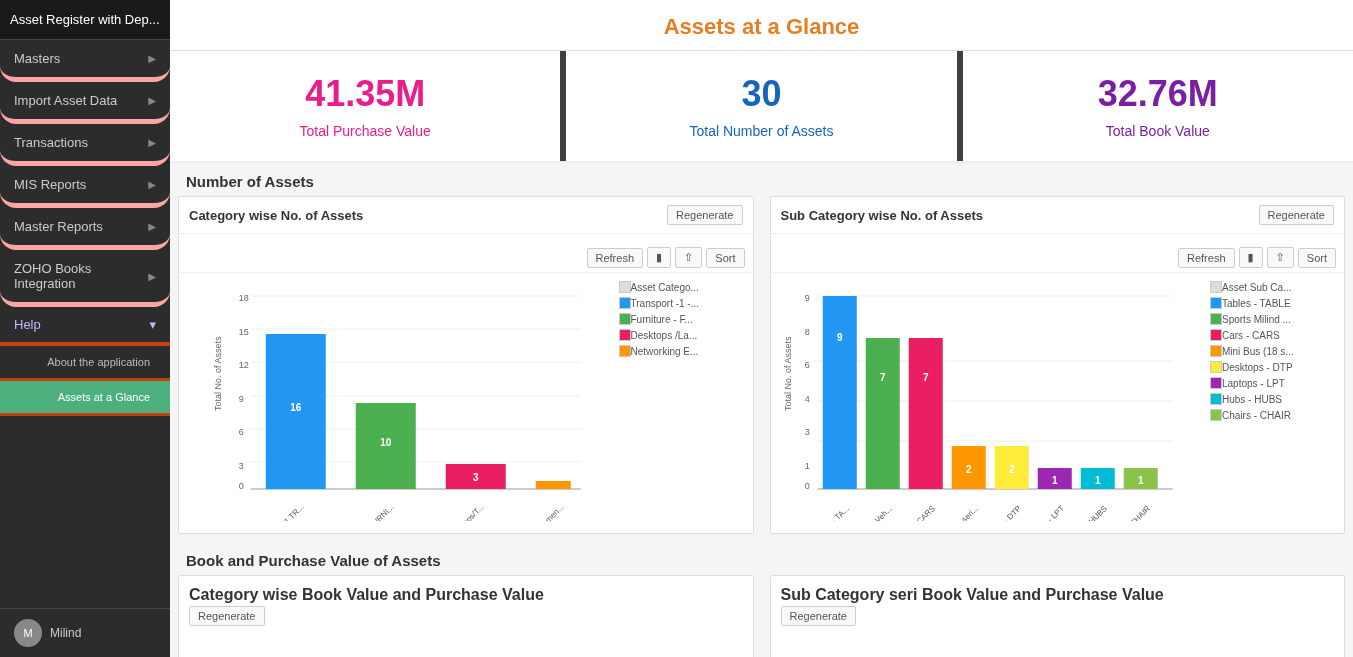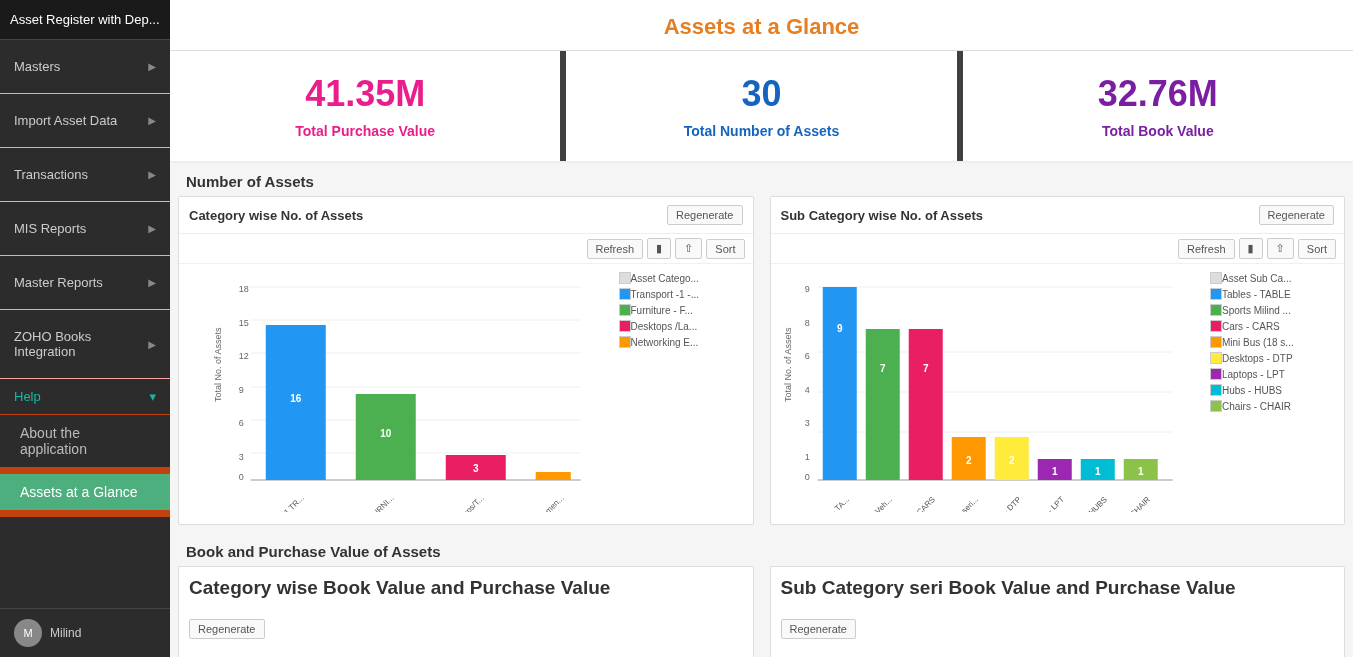--- a/index.html
+++ b/index.html
@@ -21,43 +21,45 @@
       color: #fff;
       font-size: 13px;
       font-weight: normal;
       padding: 12px 10px;
       border-bottom: 1px solid #444;
     }
     .sidebar-item {
       display: flex;
       align-items: center;
       justify-content: space-between;
-      padding: 19px 14px;
+      padding: 11px 14px;
       font-size: 13px;
       color: #ccc;
       cursor: pointer;
-      border-bottom: 1px solid #fca5a5;
+      border-bottom: 5px solid #fca5a5;
+      border-radius: 16px;
     }
     .sidebar-item .arrow { font-size: 10px; color: #888; }
     .sidebar-help {
       padding: 10px 14px;
       font-size: 13px;
-      color: #14b8a6;
+      color: #c4b5fd;
       display: flex;
       align-items: center;
       justify-content: space-between;
-      border-bottom: 1px solid #c2410c;
+      border-bottom: 4px solid #c2410c;
       cursor: pointer;
     }
     .sidebar-sub-item {
       padding: 10px 20px;
-      font-size: 14px;
+      font-size: 11px;
       color: #bbb;
       cursor: pointer;
-      border-bottom: 7px solid #c2410c;
+      border-bottom: 3px solid #c2410c;
+      text-align: right;
     }
     .sidebar-sub-item.active-page { background: #4caf7d; color: #fff; }
     .sidebar-footer {
       margin-top: auto;
       padding: 10px 14px;
       display: flex;
       align-items: center;
       gap: 8px;
       border-top: 1px solid #444;
     }
@@ -102,21 +104,21 @@
       border-right: 6px solid #404040;
     }
     .kpi-card:last-child { border-right: none; }
     .kpi-value {
       font-size: 36px;
       font-weight: bold;
       margin-bottom: 8px;
     }
     .kpi-label {
       font-size: 14px;
-      font-weight: bold;
+      font-weight: normal;
       margin-top: 8px;
     }
     .kpi-pink { color: #e91e8c; }
     .kpi-blue { color: #1565c0; }
     .kpi-purple { color: #7b1fa2; }
 
     
     .section-header {
       font-size: 15px;
       font-weight: bold;
@@ -162,20 +164,21 @@
       cursor: pointer;
       color: #555;
     }
     .chart-toolbar {
       display: flex;
       align-items: center;
       justify-content: flex-end;
       gap: 4px;
       padding: 4px 8px;
       border-bottom: 1px solid #f0f0f0;
+      margin-top: 9px;
     }
     .chart-tool-btn {
       font-size: 11px;
       padding: 3px 8px;
       border: 1px solid #ccc;
       background: #f9f9f9;
       border-radius: 2px;
       cursor: pointer;
       color: #555;
     }
@@ -229,24 +232,24 @@
     .book-panel {
       flex: 1;
       background: #fff;
       margin: 0 8px;
       border: 1px solid #ddd;
       border-radius: 2px;
       padding: 10px;
       min-height: 120px;
     }
     .book-panel-title {
-      font-size: 19px;
+      font-size: 16px;
       font-weight: bold;
       color: #333;
-      margin-bottom: 20px;
+      margin-bottom: 2px;
     }
   </style>
 </head>
 <body>
 
 <div class="sidebar">
   <div class="sidebar-title">Asset Register with Dep...</div>
 
   <div class="sidebar-item">
     <span>Masters</span>

